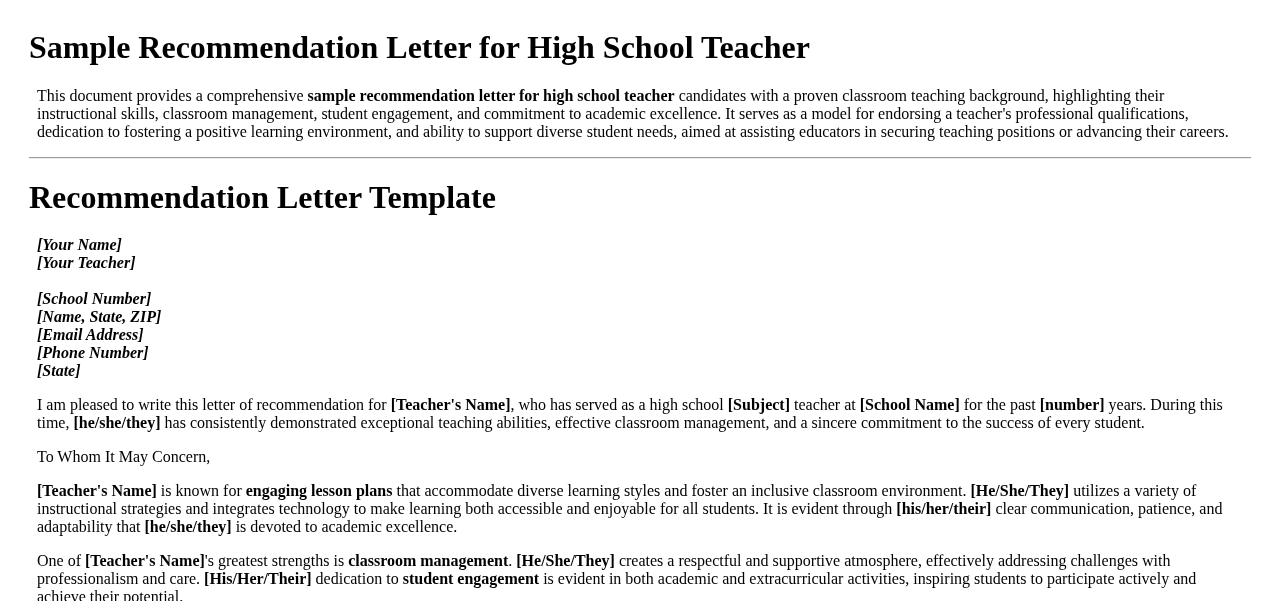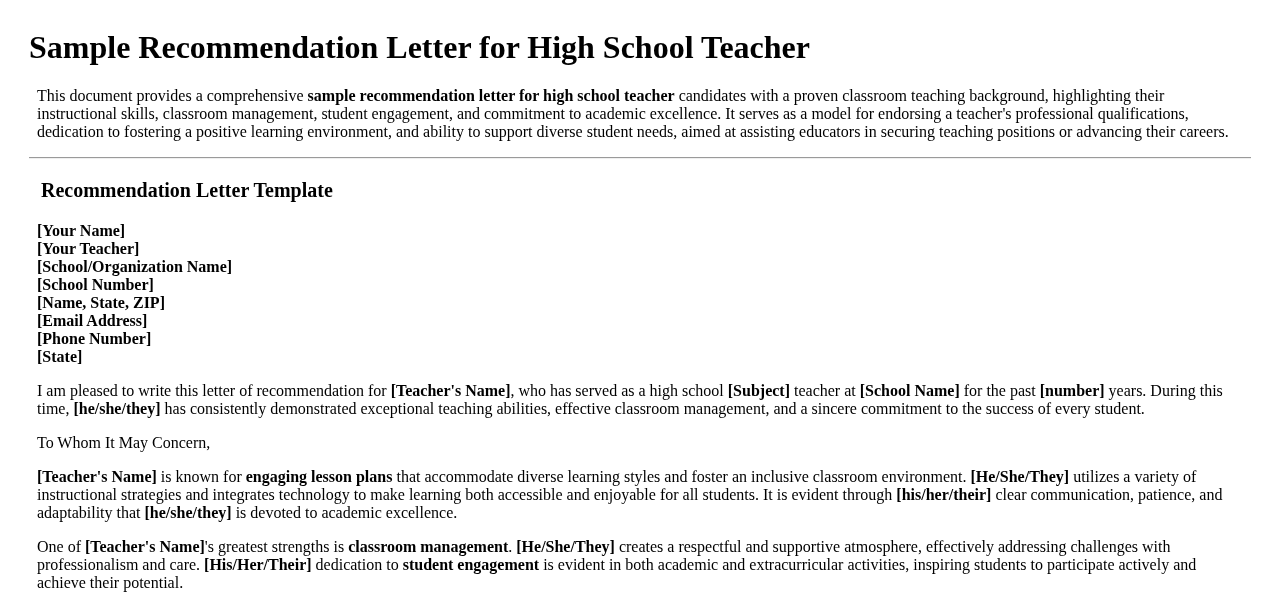--- a/index.html
+++ b/index.html
@@ -18,57 +18,58 @@
   .page {
     padding: 8px 27px 0 29px;
   }
   h1 {
     font-size: 32px;
     line-height: 1.15;
     font-weight: bold;
     margin: 21px 0;
   }
   h2 {
-    font-size: 20px;
+    font-size: 32px;
     line-height: 1.15;
     font-weight: bold;
-    margin: 20px 12px;
+    margin: 20px 0;
     font-family: Liberation Serif, serif;
   }
   p {
     margin: 16px 8px;
     line-height: 18px;
   }
   hr {
     height: 0;
     border: none;
     border-top: 1px solid #9a9a9a;
     border-bottom: 1px solid #efefef;
     margin: 16px 0 8px 0;
   }
   b, strong {
     font-weight: bold;
   }
   .sender strong {
     display: inline;
+    font-style: italic;
   }
 </style>
 </head>
 <body>
 
 <div class="page">
   <h1>Sample Recommendation Letter for High School Teacher</h1>
 
   <p class="intro">This document provides a comprehensive <b>sample recommendation letter for high school teacher</b> candidates with a proven classroom teaching background, highlighting their instructional skills, classroom management, student engagement, and commitment to academic excellence. It serves as a model for endorsing a teacher's professional qualifications, dedication to fostering a positive learning environment, and ability to support diverse student needs, aimed at assisting educators in securing teaching positions or advancing their careers.</p>
 
   <hr>
 
   <h2>Recommendation Letter Template</h2>
 
-  <p class="sender"><strong>[Your Name]</strong><br><strong>[Your Teacher]</strong><br><strong>[School/Organization Name]</strong><br><strong>[School Number]</strong><br><strong>[Name, State, ZIP]</strong><br><strong>[Email Address]</strong><br><strong>[Phone Number]</strong><br><strong>[State]</strong></p>
+  <p class="sender"><strong>[Your Name]</strong><br><strong>[Your Teacher]</strong><br><br><strong>[School Number]</strong><br><strong>[Name, State, ZIP]</strong><br><strong>[Email Address]</strong><br><strong>[Phone Number]</strong><br><strong>[State]</strong></p>
 
   <p>I am pleased to write this letter of recommendation for <b>[Teacher's Name]</b>, who has served as a high school <b>[Subject]</b> teacher at <b>[School Name]</b> for the past <b>[number]</b> years. During this time, <b>[he/she/they]</b> has consistently demonstrated exceptional teaching abilities, effective classroom management, and a sincere commitment to the success of every student.</p>
 
   <p>To Whom It May Concern,</p>
 
   <p><b>[Teacher's Name]</b> is known for <b>engaging lesson plans</b> that accommodate diverse learning styles and foster an inclusive classroom environment. <b>[He/She/They]</b> utilizes a variety of instructional strategies and integrates technology to make learning both accessible and enjoyable for all students. It is evident through <b>[his/her/their]</b> clear communication, patience, and adaptability that <b>[he/she/they]</b> is devoted to academic excellence.</p>
 
   <p>One of <b>[Teacher's Name]</b>'s greatest strengths is <b>classroom management</b>. <b>[He/She/They]</b> creates a respectful and supportive atmosphere, effectively addressing challenges with professionalism and care. <b>[His/Her/Their]</b> dedication to <b>student engagement</b> is evident in both academic and extracurricular activities, inspiring students to participate actively and achieve their potential.</p>
 </div>
 

